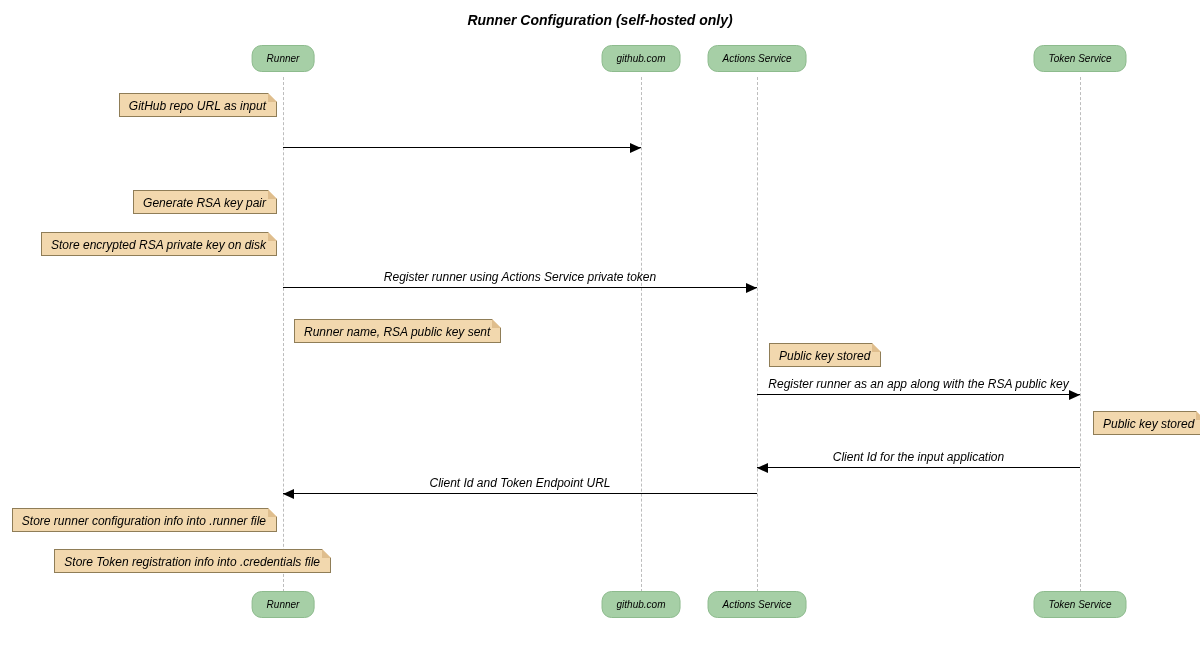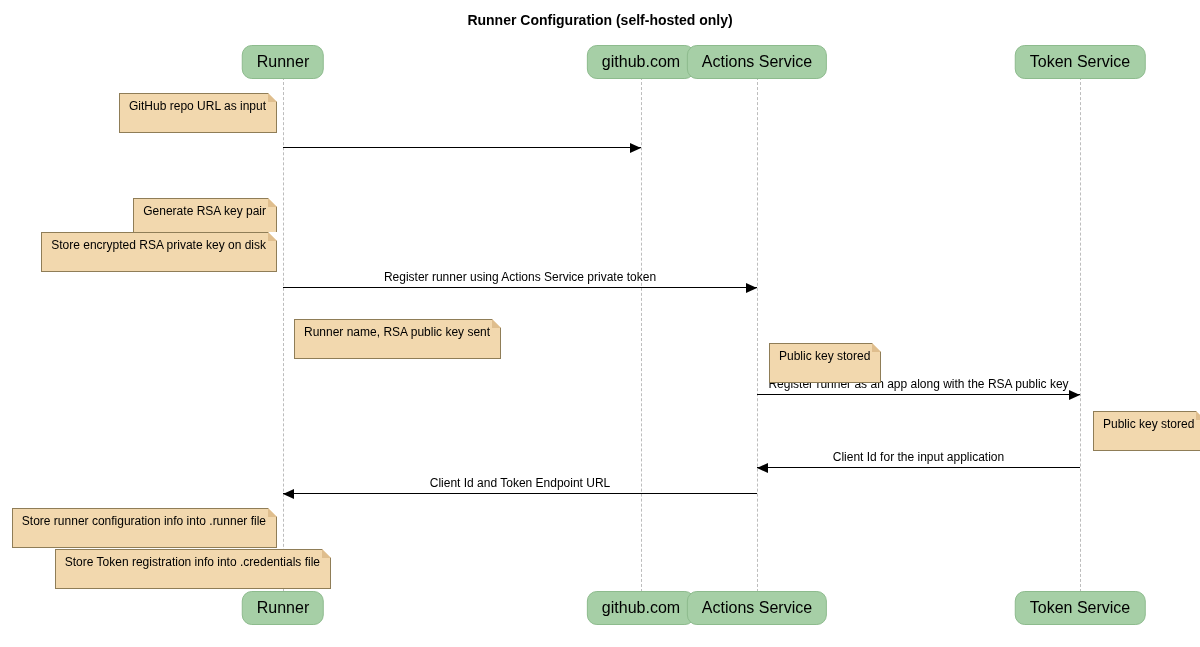--- a/index.html
+++ b/index.html
@@ -5,20 +5,21 @@
   * { margin: 0; padding: 0; box-sizing: border-box; }
   html, body { background: #ffffff; }
   body { font-family: "Liberation Sans", sans-serif; color: #000000; }
 
   .canvas {
     position: relative;
     width: 1200px;
     height: 647px;
     background: #ffffff;
     overflow: hidden;
+    font-style: italic;
   }
 
   .diagram-title {
     position: absolute;
     top: 12px; left: 0; width: 100%;
     text-align: center;
     font-size: 14px;
     font-weight: bold;
   }
 
@@ -31,30 +32,30 @@
     z-index: 1;
   }
 
   .participant {
     position: absolute;
     transform: translateX(-50%);
     background: #a6cfa6;
     border: 1px solid #8dbb8d;
     border-radius: 10px;
     padding: 7px 14px;
-    font-size: 16px;
+    font-size: 10px;
     white-space: nowrap;
     z-index: 3;
   }
 
   .note {
     position: absolute;
     background: #f2d8ae;
     border: 1px solid #8f7d57;
-    padding: 5px 10px 19px 9px;
+    padding: 5px 10px 3px 9px;
     font-size: 12px;
     white-space: nowrap;
     z-index: 4;
   }
   .note-fold {
     position: absolute;
     top: -1px; right: -1px;
     width: 0; height: 0;
     border-top: 9px solid #ffffff;
     border-left: 9px solid transparent;
@@ -137,21 +138,21 @@
     <div class="msg-label">Client Id and Token Endpoint URL</div>
     <div class="msg-line"></div>
     <div class="arrowhead dir-left"></div>
   </div>
 
   <div class="note" style="right:923px; top:93px;">
     <span>GitHub repo URL as input</span>
     <span class="note-fold"></span>
   </div>
 
-  <div class="note" style="right:923px; top:190px;margin-top:8px;">
+  <div class="note" style="right:923px; top:190px;">
     <span>Generate RSA key pair</span>
     <span class="note-fold"></span>
   </div>
 
   <div class="note" style="right:923px; top:232px;">
     <span>Store encrypted RSA private key on disk</span>
     <span class="note-fold"></span>
   </div>
 
   <div class="note" style="left:294px; top:299px;margin-top:20px;">

